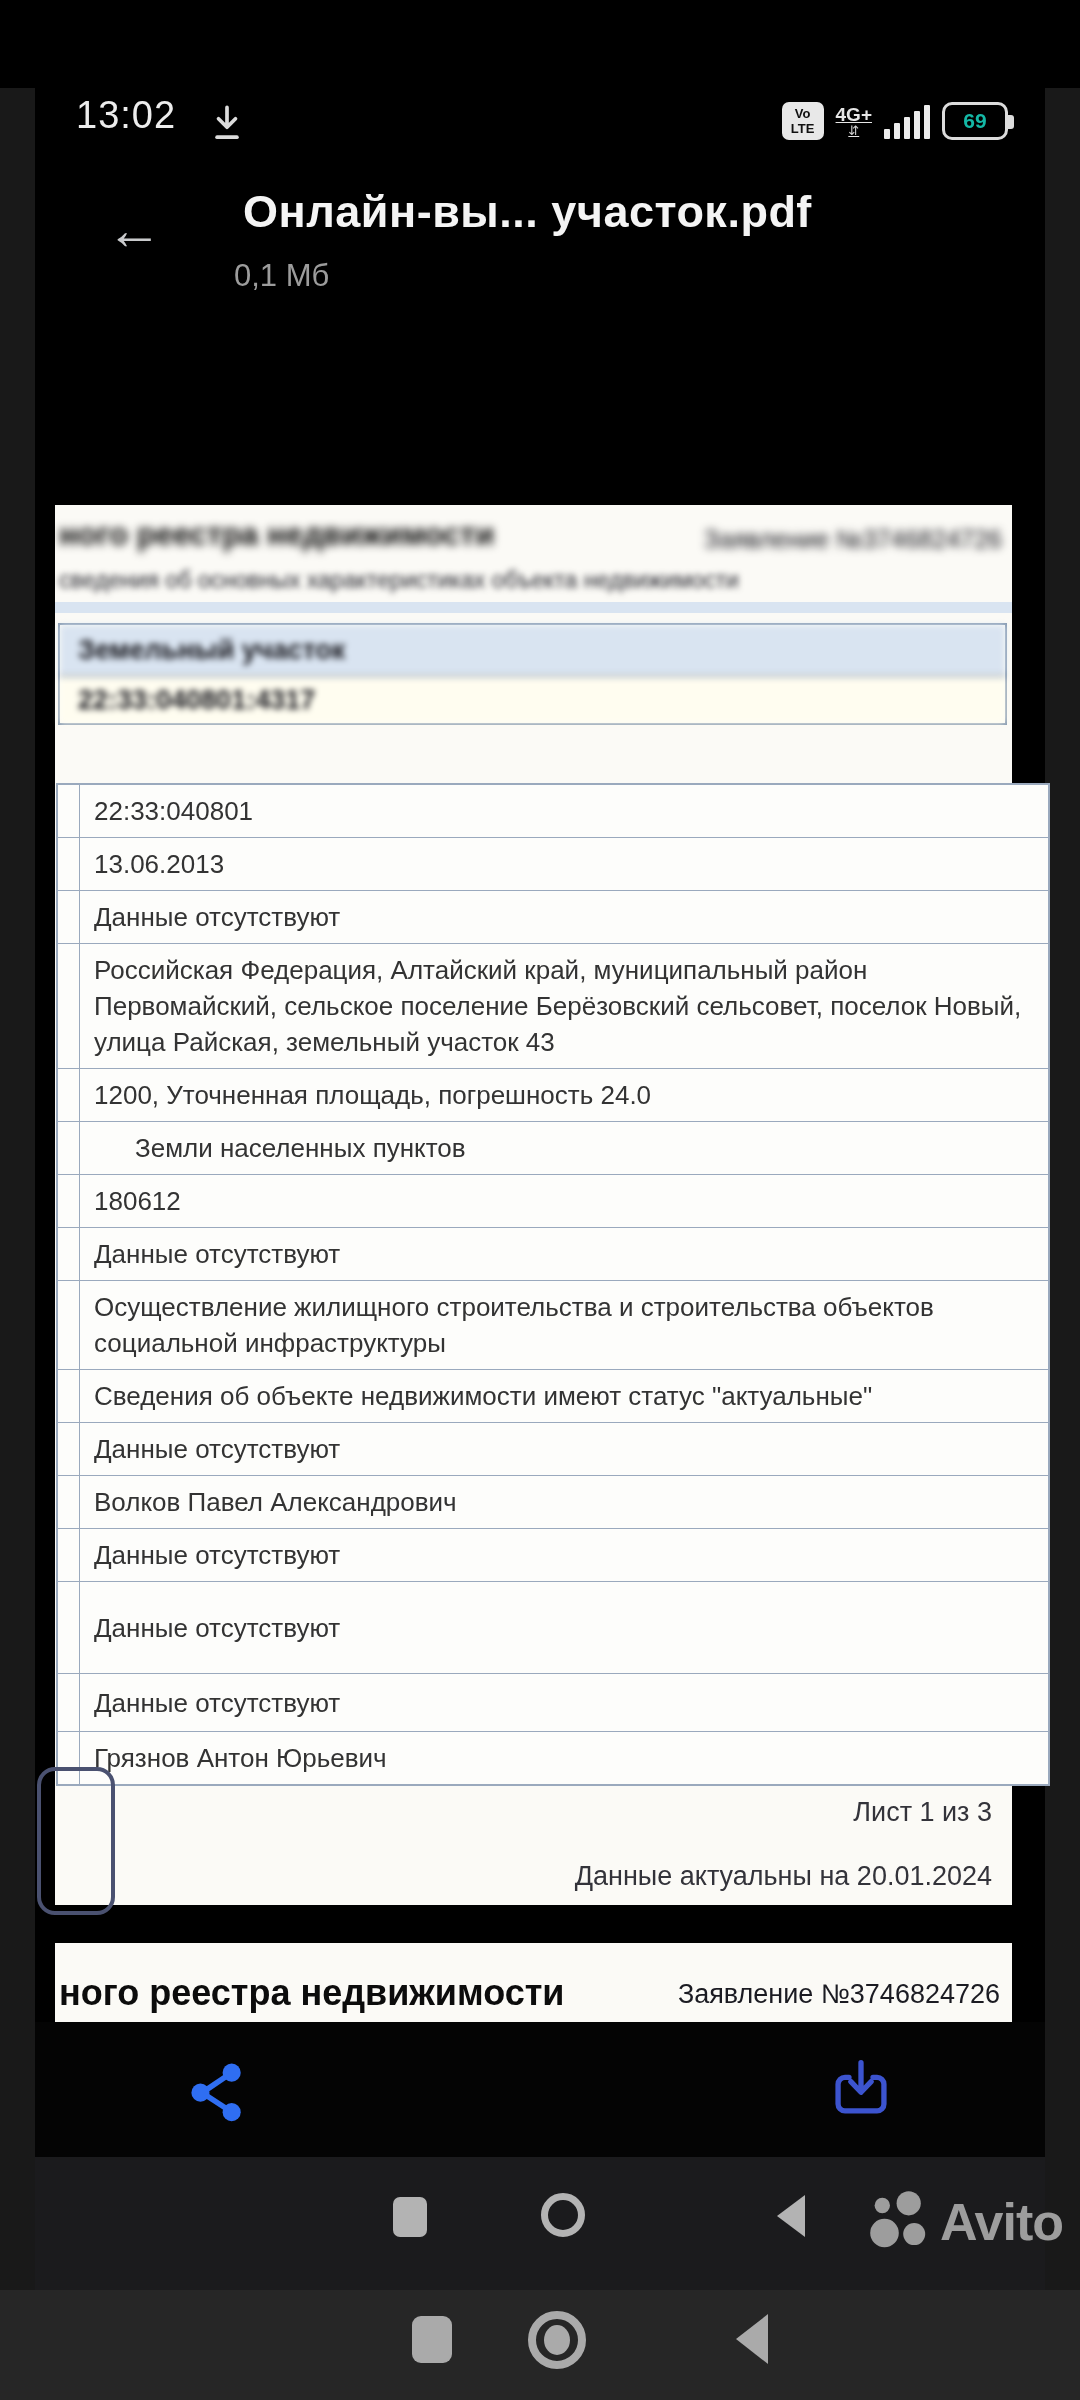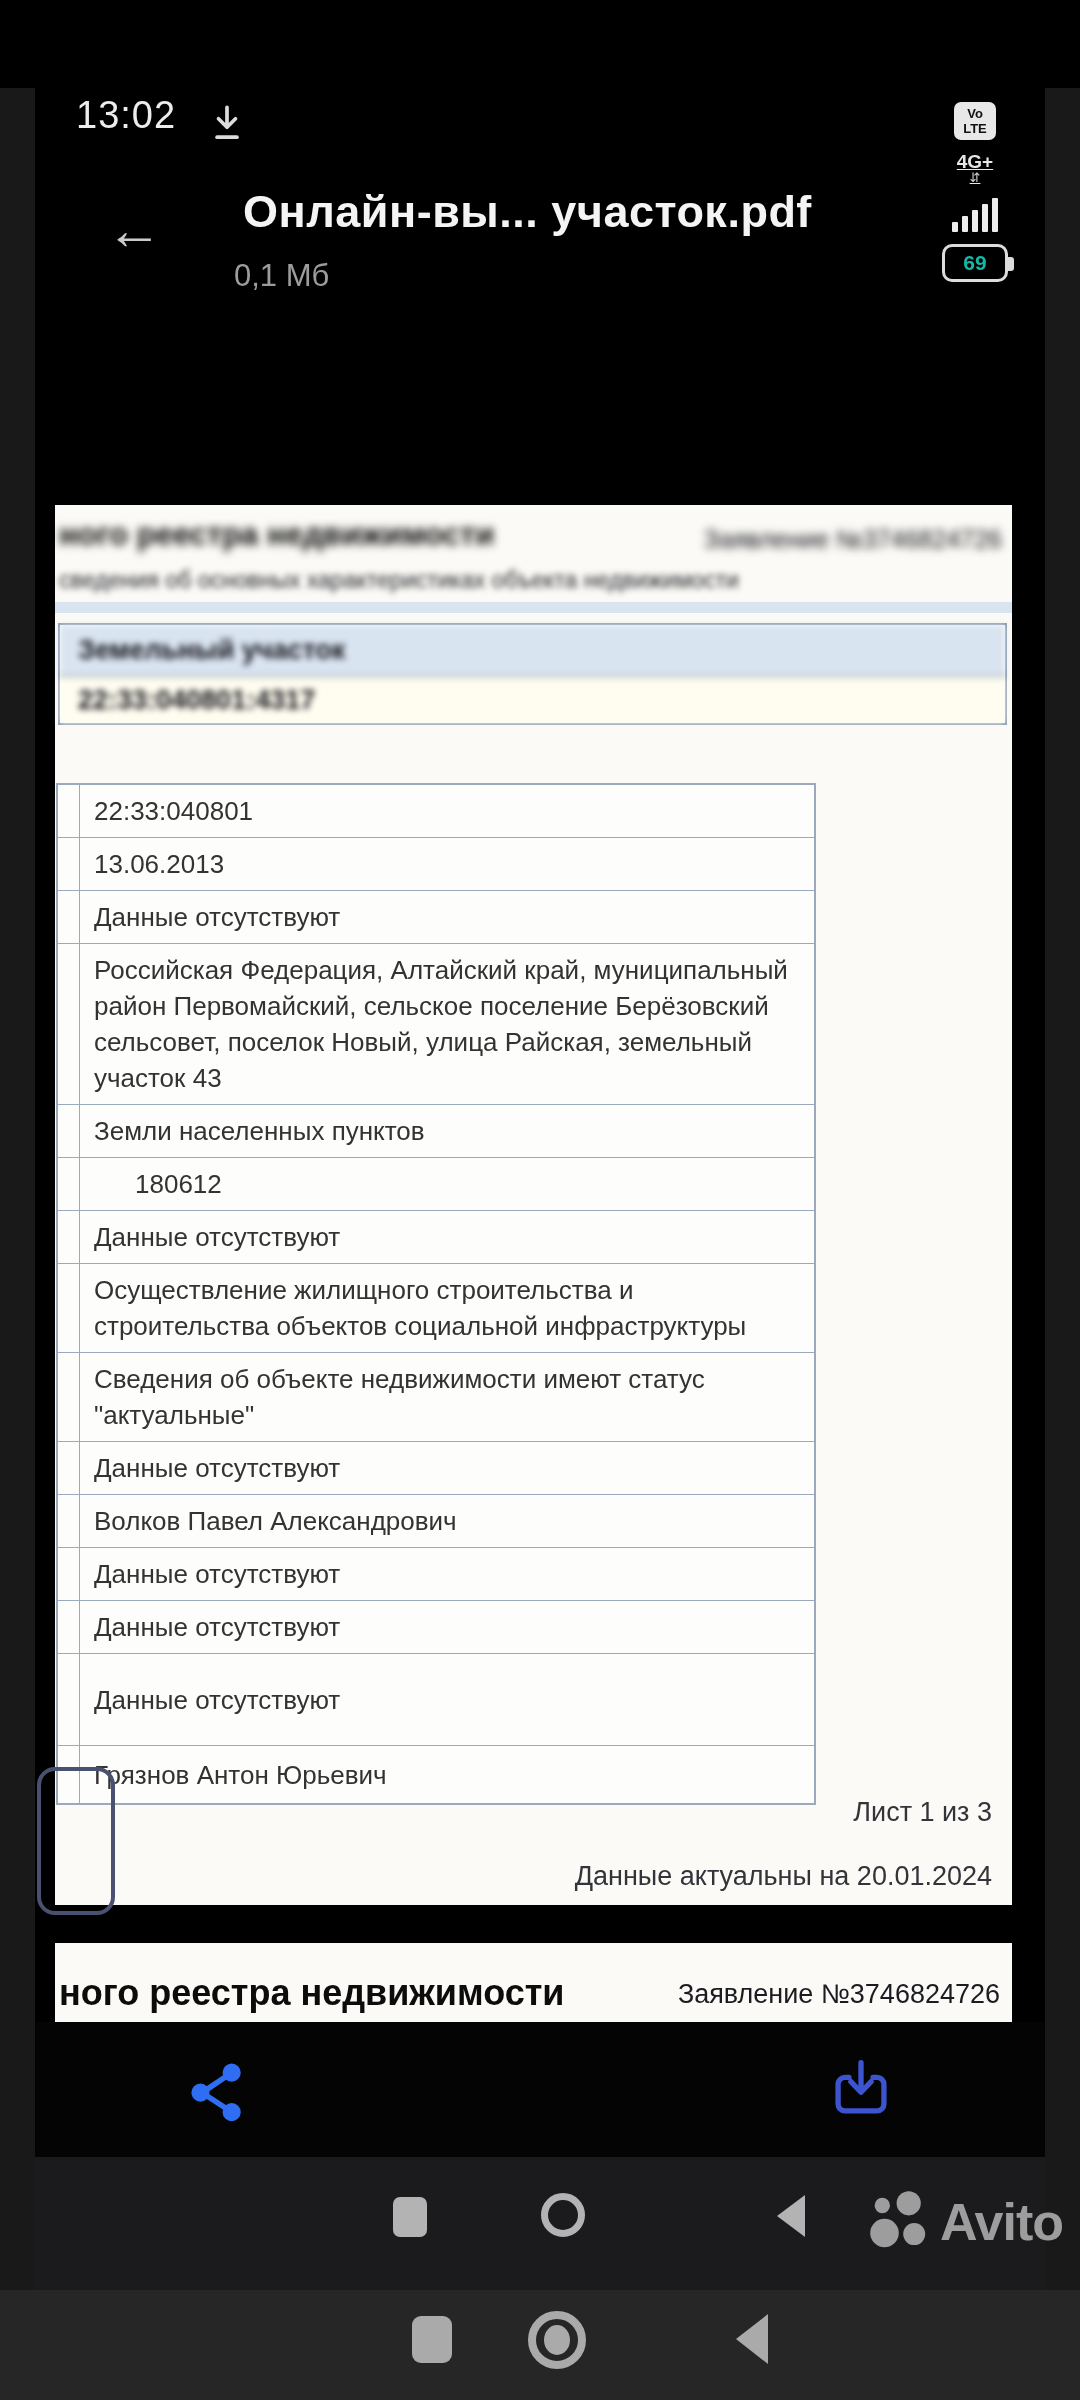--- a/index.html
+++ b/index.html
@@ -9,21 +9,21 @@
   .abs { position:absolute; }
   #screen { position:relative; width:1080px; height:2400px; background:#000; }
 
   
   .side-bar { top:88px; width:35px; height:2202px; background:#191919; }
   #side-left { left:0; } #side-right { left:1045px; }
 
   
   #status-time { left:76px; top:94px; font-size:38px; font-weight:500; color:#ececec; letter-spacing:1px; }
   #status-dl { left:210px; top:104px; }
-  #status-right { right:72px; top:102px; display:flex; align-items:center; gap:12px;flex-direction:column; }
+  #status-right { right:72px; top:102px; display:flex; align-items:center; gap:12px; }
   .volte { width:42px; height:38px; background:#e8e8e8; border-radius:7px; color:#111;
     font-size:13px; font-weight:700; line-height:15px; text-align:center; padding-top:4px; }
   .net-col { display:flex; flex-direction:column; align-items:center; color:#e6e6e6;text-decoration:underline; }
   .net-type { font-size:19px; font-weight:700; line-height:20px; }
   .net-arr { font-size:13px; line-height:12px; color:#cfcfcf; }
   .sig-bars { display:flex; align-items:flex-end; gap:4px; height:36px; }
   .sig-bars i { display:block; width:6px; background:#ededed; border-radius:1px; }
   .battery { position:relative; width:66px; height:38px; border:3px solid #dcdcdc; border-radius:10px;
     display:flex; align-items:center; justify-content:center; }
   .battery span { color:#14b8a6; font-size:21px; font-weight:700; }
@@ -42,21 +42,21 @@
   #p1-h-bold { left:4px; top:12px; font-size:31px; font-weight:700; color:#0b0b0b; white-space:nowrap; }
   #p1-h-req  { right:10px; top:20px; font-size:25px; color:#15151c; }
   #p1-h-sub  { left:4px; top:62px; font-size:23px; color:#26262e; white-space:nowrap; }
   #p1-band   { left:0; top:97px; width:957px; height:11px; background:var(--band,#d9e4f1); }
   #section-box { left:3px; top:118px; width:949px; border:2px solid #8296ae; }
   #section-box .srow { height:50px; display:flex; align-items:center; padding-left:18px;
     font-size:27px; font-weight:700; color:#14141a; }
   #sec-row1 { background:var(--band,#d9e4f1); }
   #sec-row2 { background:#fffdf0; border-top:2px solid #8296ae; height:48px !important; }
 
-  #egrn-table { left:1px; top:278px; width:760px; border:2px solid var(--tbl,#9aa9bd);
+  #egrn-table { left:1px; top:278px; width:994px; border:2px solid var(--tbl,#9aa9bd);
     display:flex; flex-direction:column; background:#fdfdfb; }
   .egrn-row { display:flex; min-height:46px; border-top:1.5px solid var(--tbl,#9aa9bd); }
   .egrn-row:first-child { border-top:none; }
   .egrn-row .gut { width:22px; border-right:1.5px solid var(--tbl,#9aa9bd); }
   .egrn-row .cell { flex:1; padding:8px 14px; font-size:26px; font-weight:500; color:#333;
     line-height:36px; display:flex; align-items:center; }
   .egrn-row:nth-child(1)  { min-height:50px; }
   .egrn-row:nth-child(5)  { min-height:43px; }
   .egrn-row:nth-child(6)  { min-height:43px;gap:41px; }
   .egrn-row:nth-child(14) { min-height:92px; }
@@ -157,20 +157,24 @@
         <div class="egrn-row">
           <div class="gut"></div>
           <div class="cell">Данные отсутствуют</div>
         </div>
         <div class="egrn-row">
           <div class="gut"></div>
           <div class="cell">Российская Федерация, Алтайский край, муниципальный район Первомайский, сельское поселение Берёзовский сельсовет, поселок Новый, улица Райская, земельный участок 43</div>
         </div>
         <div class="egrn-row">
           <div class="gut"></div>
+          <div class="cell">1200, Уточненная площадь, погрешность 24.0</div>
+        </div>
+        <div class="egrn-row">
+          <div class="gut"></div>
           <div class="cell">Земли населенных пунктов</div>
         </div>
         <div class="egrn-row">
           <div class="gut"></div>
           <div class="cell">180612</div>
         </div>
         <div class="egrn-row">
           <div class="gut"></div>
           <div class="cell">Данные отсутствуют</div>
         </div>

